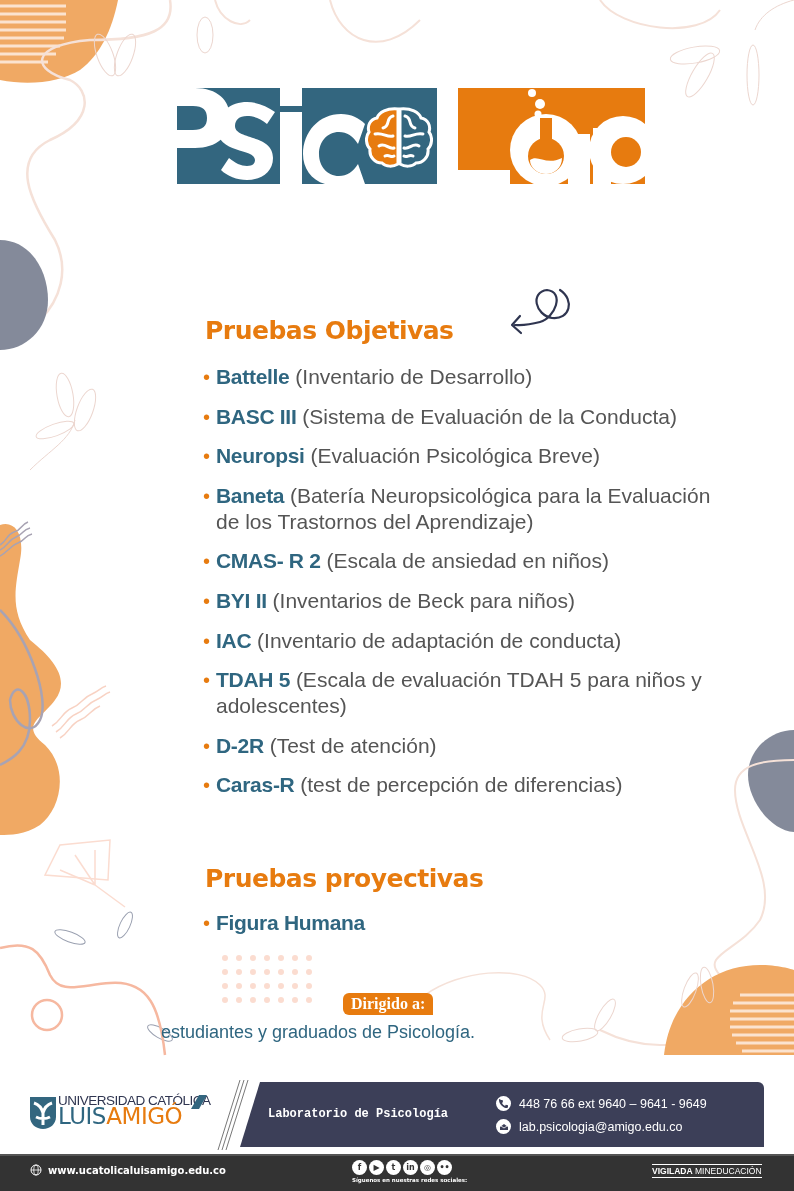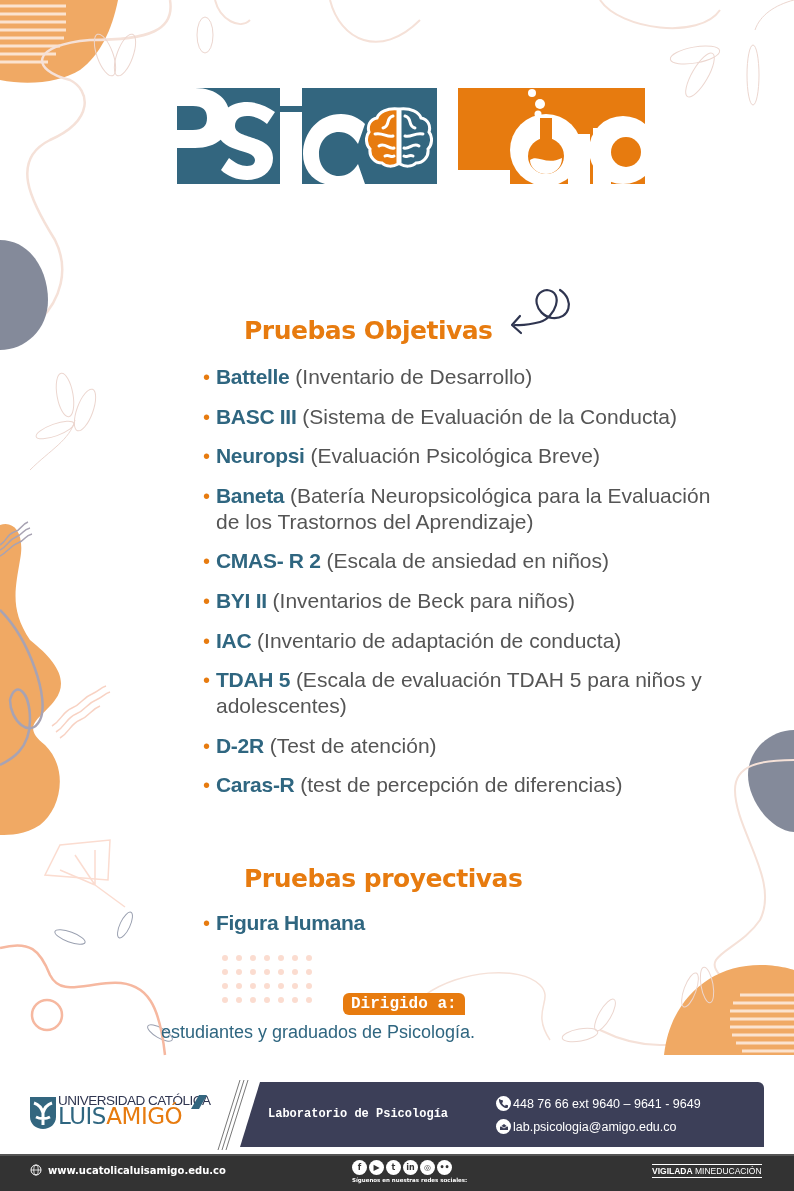--- a/index.html
+++ b/index.html
@@ -8,39 +8,39 @@
   #bg-svg { position: absolute; left: 0; top: 0; width: 794px; height: 1075px; }
 
   
   .logo { position: absolute; top: 88px; left: 155px; width: 490px; height: 96px; }
   .logo-psico { position: absolute; left: 0; top: 0; width: 282px; height: 96px; background: #33667f; overflow: hidden; }
   .logo-lab { position: absolute; left: 303px; top: 0; width: 187px; height: 96px; background: #e77b0f; overflow: hidden; }
   .brain { position: absolute; left: 210px; top: 18px; width: 68px; height: 62px; }
 
   .subtitle { position: absolute; top: 194px; left: 0; width: 794px; text-align: center; color: #2f3550; font-family: "Liberation Sans", sans-serif; font-size: 29px; line-height: 30px; letter-spacing: -0.3px; }
 
-  .section-title { position: absolute; left: 205px; color: #e77b0f; font-family: "DejaVu Sans", sans-serif; font-weight: bold; font-size: 25px; letter-spacing: -0.5px; margin-left: 39px; }
+  .section-title { position: absolute; left: 205px; color: #e77b0f; font-family: "DejaVu Sans", sans-serif; font-weight: bold; font-size: 25px; letter-spacing: -0.5px; }
   .items { position: absolute; left: 203px; top: 364px; width: 560px; list-style: none; }
   .item { font-family: "Liberation Sans", sans-serif; font-size: 21px; line-height: 26px; color: #555; margin-bottom: 13.6px; padding-left: 13px; position: relative; }
   .item .bullet { position: absolute; left: 0; top: 0; color: #e77b0f; font-size: 20px; }
   .item .name { color: #2f6680; font-weight: bold; letter-spacing: -0.3px; }
 
-  .dirigido { position: absolute; left: 343px; top: 993px; background: #e77b0f; color: #fff; font-family: Liberation Mono, monospace; font-weight: bold; font-size: 16px; padding: 2px 8px; border-radius: 6px 6px 0 6px; }
+  .dirigido { position: absolute; left: 343px; top: 993px; background: #e77b0f; color: #fff; font-family: Liberation Serif, serif; font-weight: bold; font-size: 16px; padding: 2px 8px; border-radius: 6px 6px 0 6px; }
   .audience { position: absolute; left: 0; top: 1022px; width: 630px; padding-left: 6px; text-align: center; color: #2f6680; font-family: "Liberation Sans", sans-serif; font-size: 18px; }
 
   
   .footer-white { position: absolute; left: 0; top: 1075px; width: 794px; height: 80px; background: #fff; }
   .uni-logo { position: absolute; left: 30px; top: 1093px; width: 175px; height: 40px; }
   .uni-top { position: absolute; left: 28px; top: 0; font-family: "Liberation Sans", sans-serif; font-size: 13.5px; color: #2f3550; letter-spacing: -0.5px; white-space: nowrap; }
   .uni-bottom { position: absolute; left: 28px; top: 10px; font-family: "DejaVu Sans", sans-serif; font-size: 23px; font-weight: 500; white-space: nowrap; letter-spacing: -0.5px; }
   .uni-bottom .l1 { color: #2f6680; }
   .uni-bottom .l2 { color: #e77b0f; }
   .dark-band { position: absolute; left: 240px; top: 1082px; width: 524px; height: 65px; background: #3c3f58; clip-path: polygon(0 100%, 20px 0, 100% 0, 100% 100%); border-radius: 0 6px 0 0; }
   .lab-name { position: absolute; left: 268px; top: 1107px; color: #fff; font-family: Liberation Mono, monospace; font-weight: bold; font-size: 12px; }
-  .contact { position: absolute; left: 496px; color: #fff; font-family: "Liberation Sans", sans-serif; font-size: 12.5px; display: flex; align-items: center; gap: 2px; }
+  .contact { position: absolute; left: 496px; color: #fff; font-family: "Liberation Sans", sans-serif; font-size: 12.5px; display: flex; align-items: center; gap: 8px; }
   .contact .ic { width: 15px; height: 15px; border-radius: 50%; background: #fff; display: inline-flex; align-items: center; justify-content: center; }
   .bottom-bar { position: absolute; left: 0; top: 1154px; width: 794px; height: 37px; background: #333333; border-top: 2px solid #555; text-align: right; }
   .web { position: absolute; left: 30px; top: 8px; color: #fff; font-family: "DejaVu Sans", sans-serif; font-weight: bold; font-size: 10px; display: flex; align-items: center; gap: 6px; }
   .socials { position: absolute; left: 352px; top: 4px; display: flex; gap: 2px; }
   .soc { width: 15px; height: 15px; border-radius: 50%; background: #fff; color: #333; font-family: "DejaVu Sans", sans-serif; font-size: 8px; font-weight: bold; display: flex; align-items: center; justify-content: center; }
   .soc-label { position: absolute; left: 352px; top: 21px; color: #fff; font-family: "DejaVu Sans", sans-serif; font-size: 5.5px; font-weight: bold; white-space: nowrap; }
   .vigilada { position: absolute; left: 652px; top: 8px; color: #fff; font-family: "Liberation Sans", sans-serif; font-size: 8.5px; border-top: 1px solid #fff; border-bottom: 1px solid #fff; padding: 1px 0; white-space: nowrap; }
   .vigilada b { font-weight: bold; margin-top: 40px; }
 </style>
 </head>

